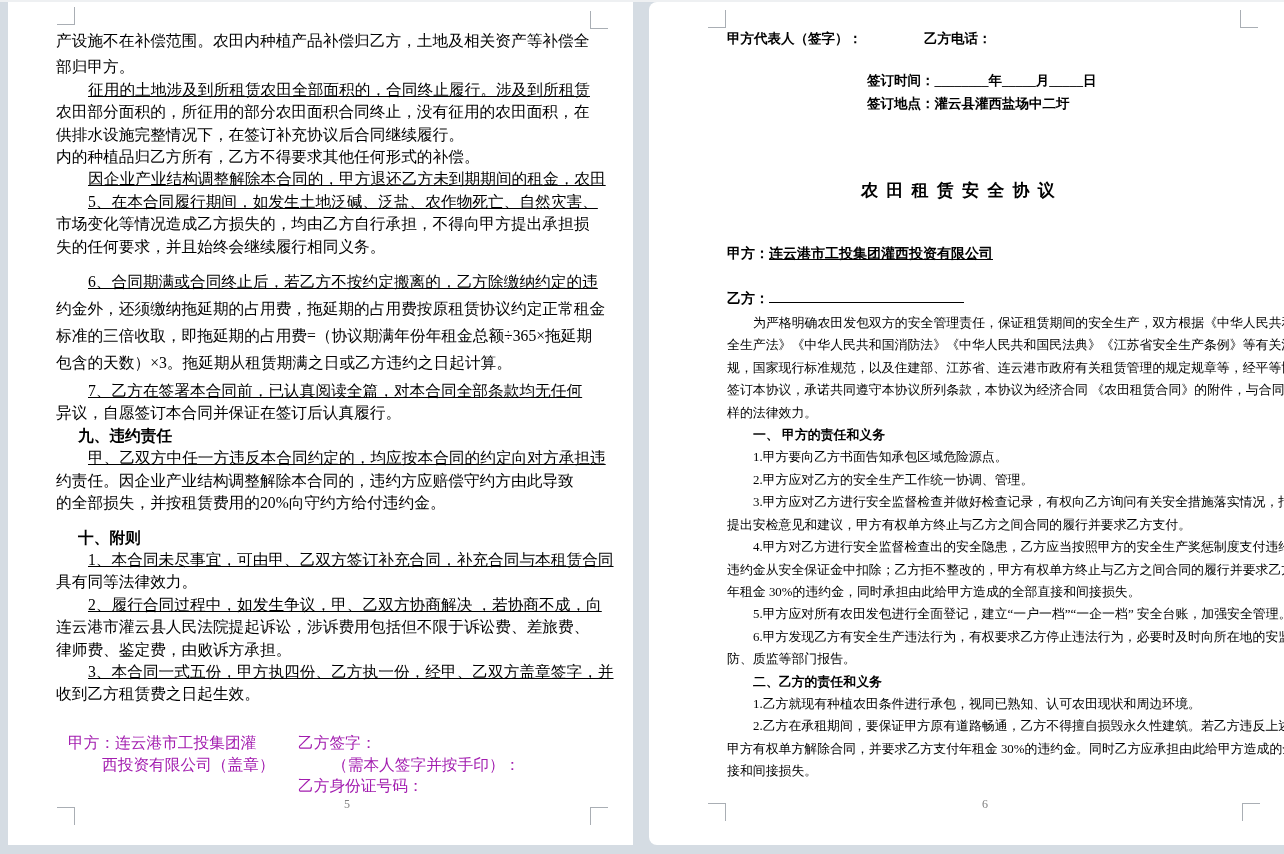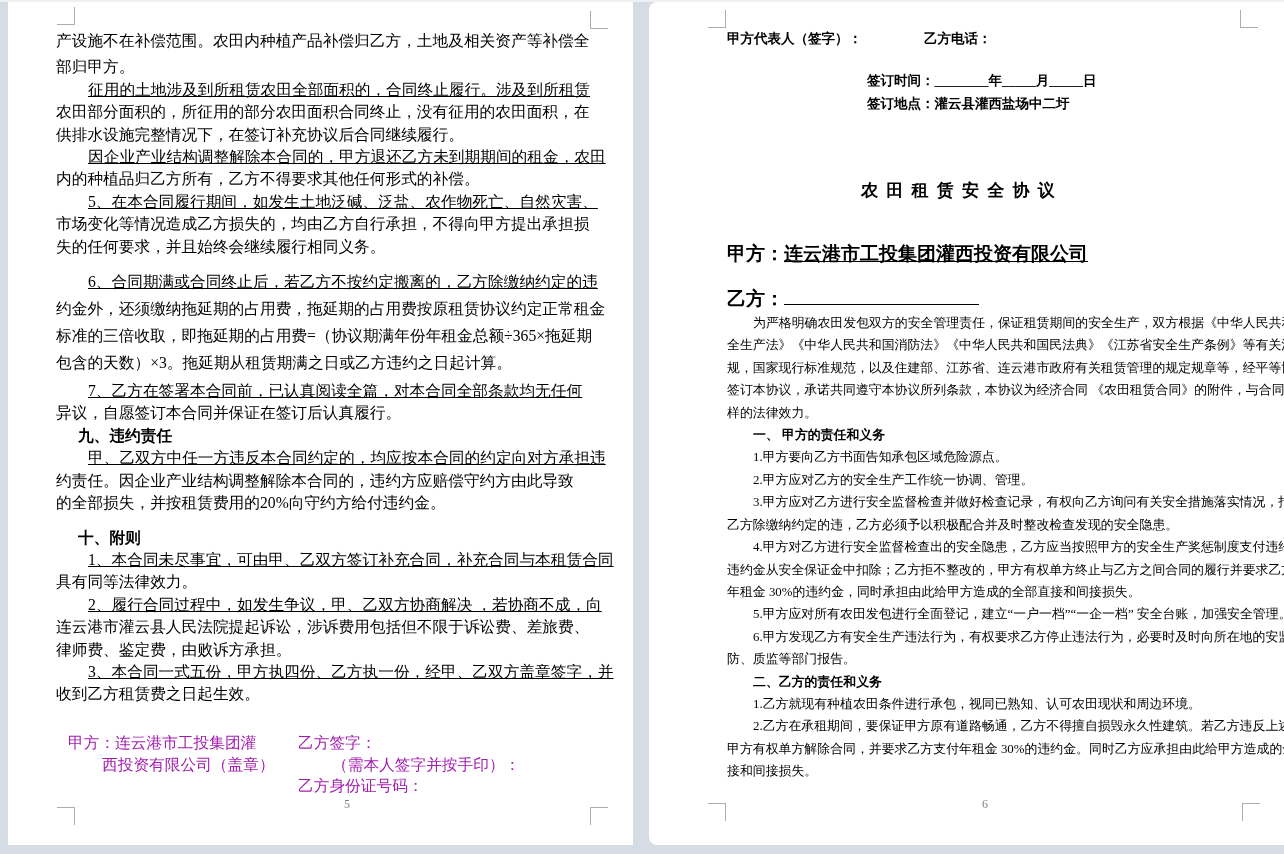--- a/index.html
+++ b/index.html
@@ -30,21 +30,21 @@
   .sig-a{width:230px;white-space:nowrap;}
   .sig-a.ind{padding-left:34px;}
   .sig-b{white-space:nowrap;}
 
   
   #right-text{position:absolute;left:78px;top:26px;width:516px;font-size:12.9px;line-height:22.4px;color:#000;}
   #right-text .hdr{font-weight:bold;font-size:13.5px;}
   #right-text .offset{padding-left:140px;}
   #right-text .sp-time{margin-top:20px;}
   #right-text .doc-title{font-weight:bold;font-size:17px;letter-spacing:2px;padding-left:134px;line-height:24px;margin-top:64px;}
-  #right-text .party{font-weight:bold;font-size:19px;}
+  #right-text .party{font-weight:bold;font-size:14px;}
   #right-text .party .value{text-decoration:underline;}
   #right-text .p1{margin-top:40px;} #right-text .p2{margin-top:22px;}
   #right-text .blank{display:inline-block;width:195px;height:14px;border-bottom:1px solid #000;}
   #right-text .rpara{padding-left:26px;}
   #right-text .rhead{font-weight:bold;}
   #right-text .bsp{margin-top:2px;}
 
   .page-num{position:absolute;top:795px;text-align:center;font-size:12px;color:#808080;}
   #page-num-left{left:60px;width:558px;}
   #page-num-right{left:78px;width:516px;}
@@ -61,22 +61,22 @@
     <div class="mark tr" style="left:582px;top:9px;"></div>
     <div class="mark bl" style="left:49px;top:805px;"></div>
     <div class="mark br" style="left:582px;top:805px;"></div>
 
     <div id="left-text">
         <div class="line cont">产设施不在补偿范围。农田内种植产品补偿归乙方，土地及相关资产等补偿全</div>
         <div class="line cont sp1">部归甲方。</div>
         <div class="line para">征用的土地涉及到所租赁农田全部面积的，合同终止履行。涉及到所租赁</div>
         <div class="line cont">农田部分面积的，所征用的部分农田面积合同终止，没有征用的农田面积，在</div>
         <div class="line cont">供排水设施完整情况下，在签订补充协议后合同继续履行。</div>
+        <div class="line cont">内的种植品归乙方所有，乙方不得要求其他任何形式的补偿。</div>
         <div class="line para">因企业产业结构调整解除本合同的，甲方退还乙方未到期期间的租金，农田</div>
-        <div class="line cont">内的种植品归乙方所有，乙方不得要求其他任何形式的补偿。</div>
         <div class="line para">5、在本合同履行期间，如发生土地泛碱、泛盐、农作物死亡、自然灾害、</div>
         <div class="line cont">市场变化等情况造成乙方损失的，均由乙方自行承担，不得向甲方提出承担损</div>
         <div class="line cont">失的任何要求，并且始终会继续履行相同义务。</div>
         <div class="line para wide sp2">6、合同期满或合同终止后，若乙方不按约定搬离的，乙方除缴纳约定的违</div>
         <div class="line cont wide">约金外，还须缴纳拖延期的占用费，拖延期的占用费按原租赁协议约定正常租金</div>
         <div class="line cont wide">标准的三倍收取，即拖延期的占用费=（协议期满年份年租金总额÷365×拖延期</div>
         <div class="line cont wide">包含的天数）×3。拖延期从租赁期满之日或乙方违约之日起计算。</div>
         <div class="line para sp1">7、乙方在签署本合同前，已认真阅读全篇，对本合同全部条款均无任何</div>
         <div class="line cont">异议，自愿签订本合同并保证在签订后认真履行。</div>
         <div class="line heading">九、违约责任</div>
@@ -126,21 +126,21 @@
         <div class="line party p2"><span>乙方：</span><span class="blank"></span></div>
         <div class="line rpara bsp">为严格明确农田发包双方的安全管理责任，保证租赁期间的安全生产，双方根据《中华人民共和国安</div>
         <div class="line rcont">全生产法》《中华人民共和国消防法》《中华人民共和国民法典》《江苏省安全生产条例》等有关法律法</div>
         <div class="line rcont">规，国家现行标准规范，以及住建部、江苏省、连云港市政府有关租赁管理的规定规章等，经平等协商，</div>
         <div class="line rcont">签订本协议，承诺共同遵守本协议所列条款，本协议为经济合同 《农田租赁合同》的附件，与合同具有同</div>
         <div class="line rcont">样的法律效力。</div>
         <div class="line rhead rpara">一、 甲方的责任和义务</div>
         <div class="line rpara">1.甲方要向乙方书面告知承包区域危险源点。</div>
         <div class="line rpara">2.甲方应对乙方的安全生产工作统一协调、管理。</div>
         <div class="line rpara">3.甲方应对乙方进行安全监督检查并做好检查记录，有权向乙方询问有关安全措施落实情况，指导或</div>
-        <div class="line rcont">乙方除缴纳约定的违，乙方必须予以积极配合并及时整改检查发现的安全隐患。</div>
+        <div class="line rcont">提出安检意见和建议，甲方有权单方终止与乙方之间合同的履行并要求乙方支付。</div>
         <div class="line rpara">4.甲方对乙方进行安全监督检查出的安全隐患，乙方应当按照甲方的安全生产奖惩制度支付违约金，</div>
         <div class="line rcont">违约金从安全保证金中扣除；乙方拒不整改的，甲方有权单方终止与乙方之间合同的履行并要求乙方支付</div>
         <div class="line rcont">年租金 30%的违约金，同时承担由此给甲方造成的全部直接和间接损失。</div>
         <div class="line rpara">5.甲方应对所有农田发包进行全面登记，建立“一户一档”“一企一档” 安全台账，加强安全管理。</div>
         <div class="line rpara">6.甲方发现乙方有安全生产违法行为，有权要求乙方停止违法行为，必要时及时向所在地的安监、消</div>
         <div class="line rcont">防、质监等部门报告。</div>
         <div class="line rhead rpara">二、乙方的责任和义务</div>
         <div class="line rpara">1.乙方就现有种植农田条件进行承包，视同已熟知、认可农田现状和周边环境。</div>
         <div class="line rpara">2.乙方在承租期间，要保证甲方原有道路畅通，乙方不得擅自损毁永久性建筑。若乙方违反上述约定，</div>
         <div class="line rcont">甲方有权单方解除合同，并要求乙方支付年租金 30%的违约金。同时乙方应承担由此给甲方造成的全部直</div>

